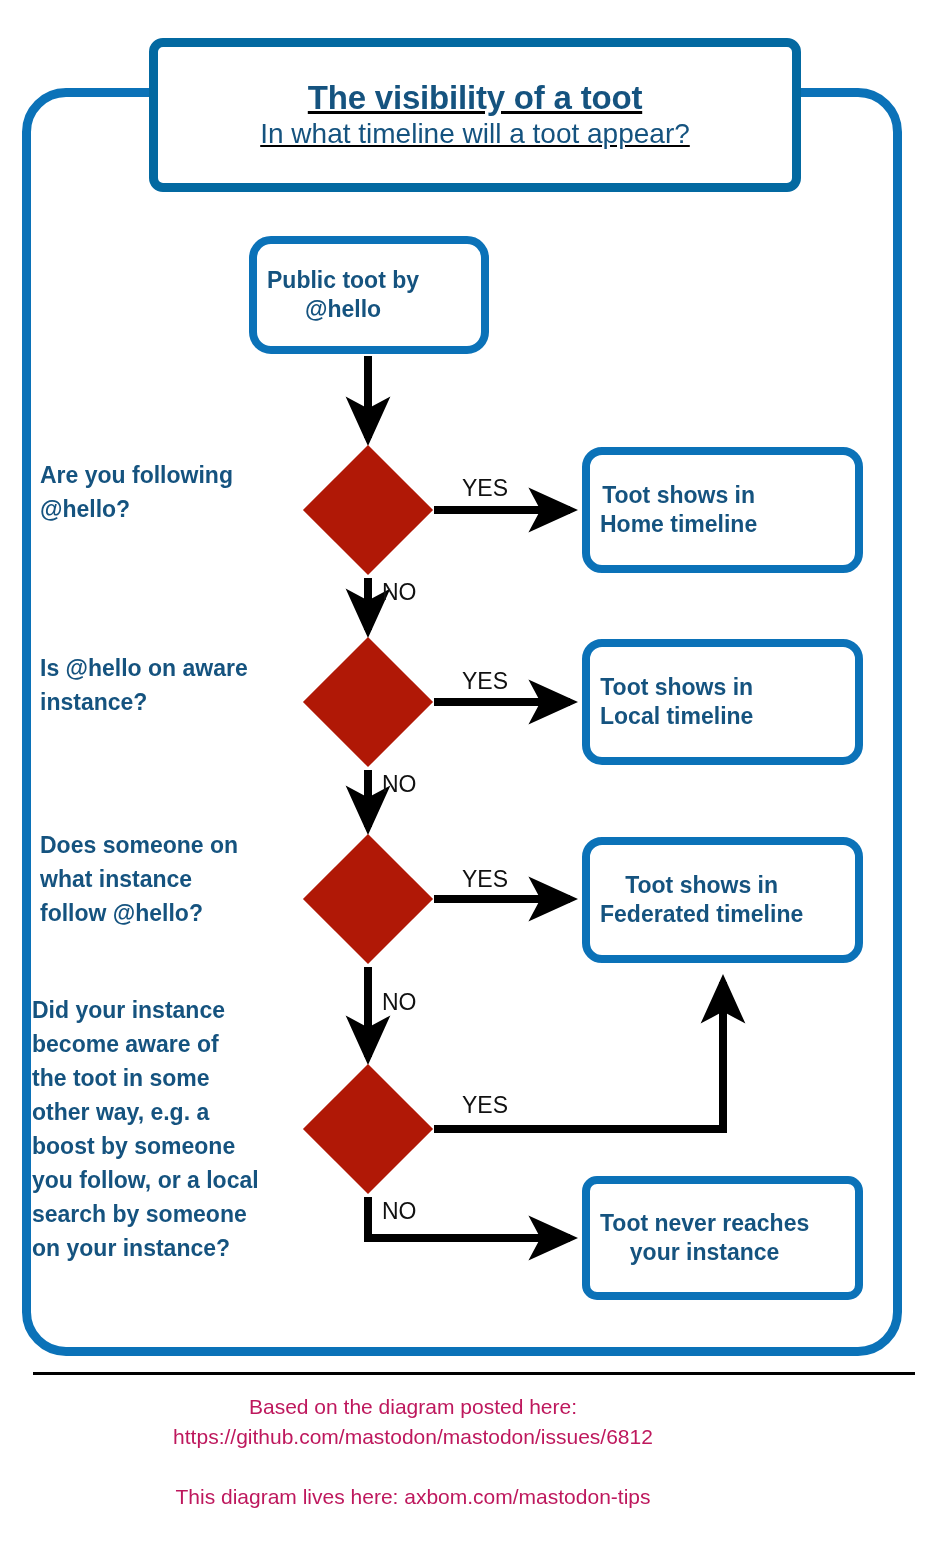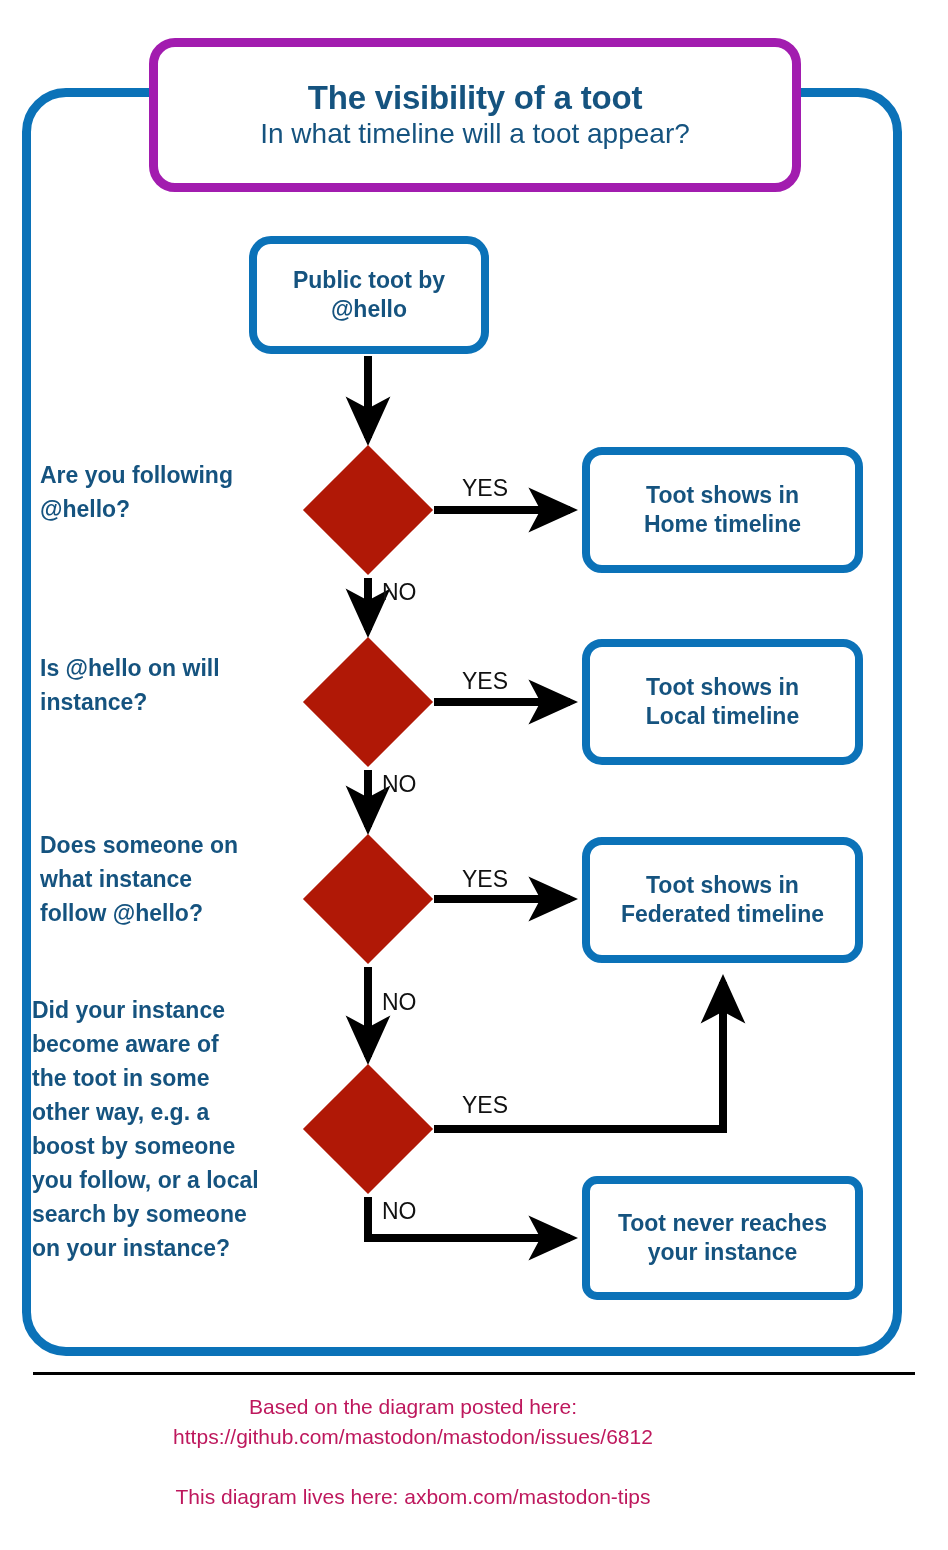--- a/index.html
+++ b/index.html
@@ -45,28 +45,29 @@
     background: transparent;
   }
 
   
   .title-card {
     position: absolute;
     left: 149px;
     top: 38px;
     width: 652px;
     height: 154px;
-    border: 9px solid #a21caf;
-    border-radius: 26px;
+    border: 9px solid #0369a1;
+    border-radius: 14px;
     box-sizing: border-box;
     background: #ffffff;
     display: flex;
     flex-direction: column;
     align-items: center;
     justify-content: center;
+    text-decoration: underline;
   }
   .title-main {
     color: #15537f;
     font-size: 33px;
     font-weight: bold;
     line-height: 1.16;
     text-align: center;
     letter-spacing: -0.2px;
   }
   .title-sub {
@@ -78,21 +79,21 @@
 
   
   .node-box {
     position: absolute;
     border: 8px solid #0b72b8;
     border-radius: 20px;
     box-sizing: border-box;
     background: #ffffff;
     display: flex;
     align-items: center;
-    justify-content: center;
+    justify-content: flex-start;
     text-align: center;
   }
   .node-box .node-text {
     color: #15537f;
     font-size: 23px;
     font-weight: bold;
     line-height: 1.26;
     padding: 0 10px;
     white-space: pre-line;
   }
@@ -222,21 +223,21 @@
 @hello</span>
   </div>
 
   <div class="diamond" id="diamond-following"></div>
   <div class="diamond" id="diamond-on-instance"></div>
   <div class="diamond" id="diamond-follows"></div>
   <div class="diamond" id="diamond-other-way"></div>
 
   <div class="question" id="q-following">Are you following
 @hello?</div>
-  <div class="question" id="q-on-instance">Is @hello on will
+  <div class="question" id="q-on-instance">Is @hello on aware
 instance?</div>
   <div class="question" id="q-follows">Does someone on
 what instance
 follow @hello?</div>
   <div class="question" id="q-other-way">Did your instance
 become aware of
 the toot in some
 other way, e.g. a
 boost by someone
 you follow, or a local

